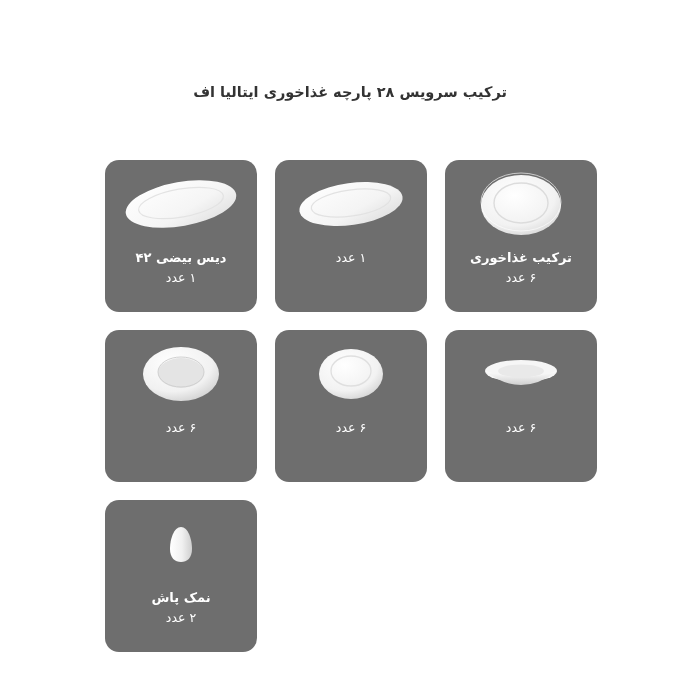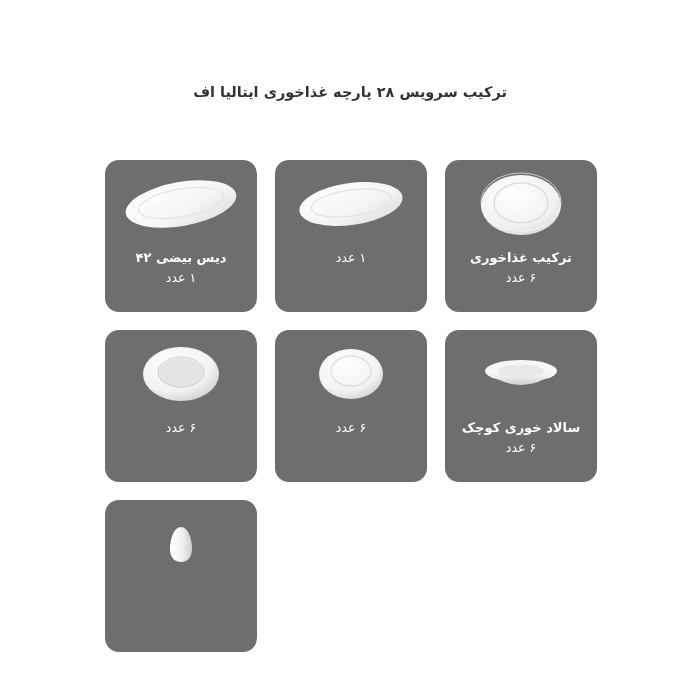--- a/index.html
+++ b/index.html
@@ -167,21 +167,20 @@
               <stop offset="0%" stop-color="#ffffff"></stop>
               <stop offset="100%" stop-color="#cfcfcf"></stop>
             </linearGradient>
           </defs>
           <ellipse cx="48" cy="34" rx="36" ry="11" fill="#f6f6f6"></ellipse>
           <path d="M12 34 Q48 62 84 34 Q48 46 12 34 Z" fill="url(#g4)"></path>
           <ellipse cx="48" cy="34" rx="23" ry="6.5" fill="#e9e9e9"></ellipse>
         </svg>
       </div>
       <div class="caption">
-        <span class="name">سالاد خوری کوچک</span>
         <span class="qty">۶ عدد</span>
       </div>
     </div>
 
     <div class="card">
       <div class="art">
         <svg width="86" height="74" viewBox="0 0 86 74">
           <defs>
             <radialGradient id="g5" cx="40%" cy="32%" r="72%">
               <stop offset="0%" stop-color="#ffffff"></stop>
@@ -228,17 +227,19 @@
             <linearGradient id="g7" x1="0" y1="0" x2="1" y2="0">
               <stop offset="0%" stop-color="#ffffff"></stop>
               <stop offset="55%" stop-color="#f0f0f0"></stop>
               <stop offset="100%" stop-color="#cfcfcf"></stop>
             </linearGradient>
           </defs>
           <path d="M20 20 C27 20 31 32 31 42 C31 51 26 55 20 55 C14 55 9 51 9 42 C9 32 13 20 20 20 Z" fill="url(#g7)"></path>
         </svg>
       </div>
       <div class="caption">
+        <span class="name">نمک پاش</span>
+        <span class="qty">۲ عدد</span>
       </div>
     </div>
 
   </div>
 </div>
 
 </body></html>

